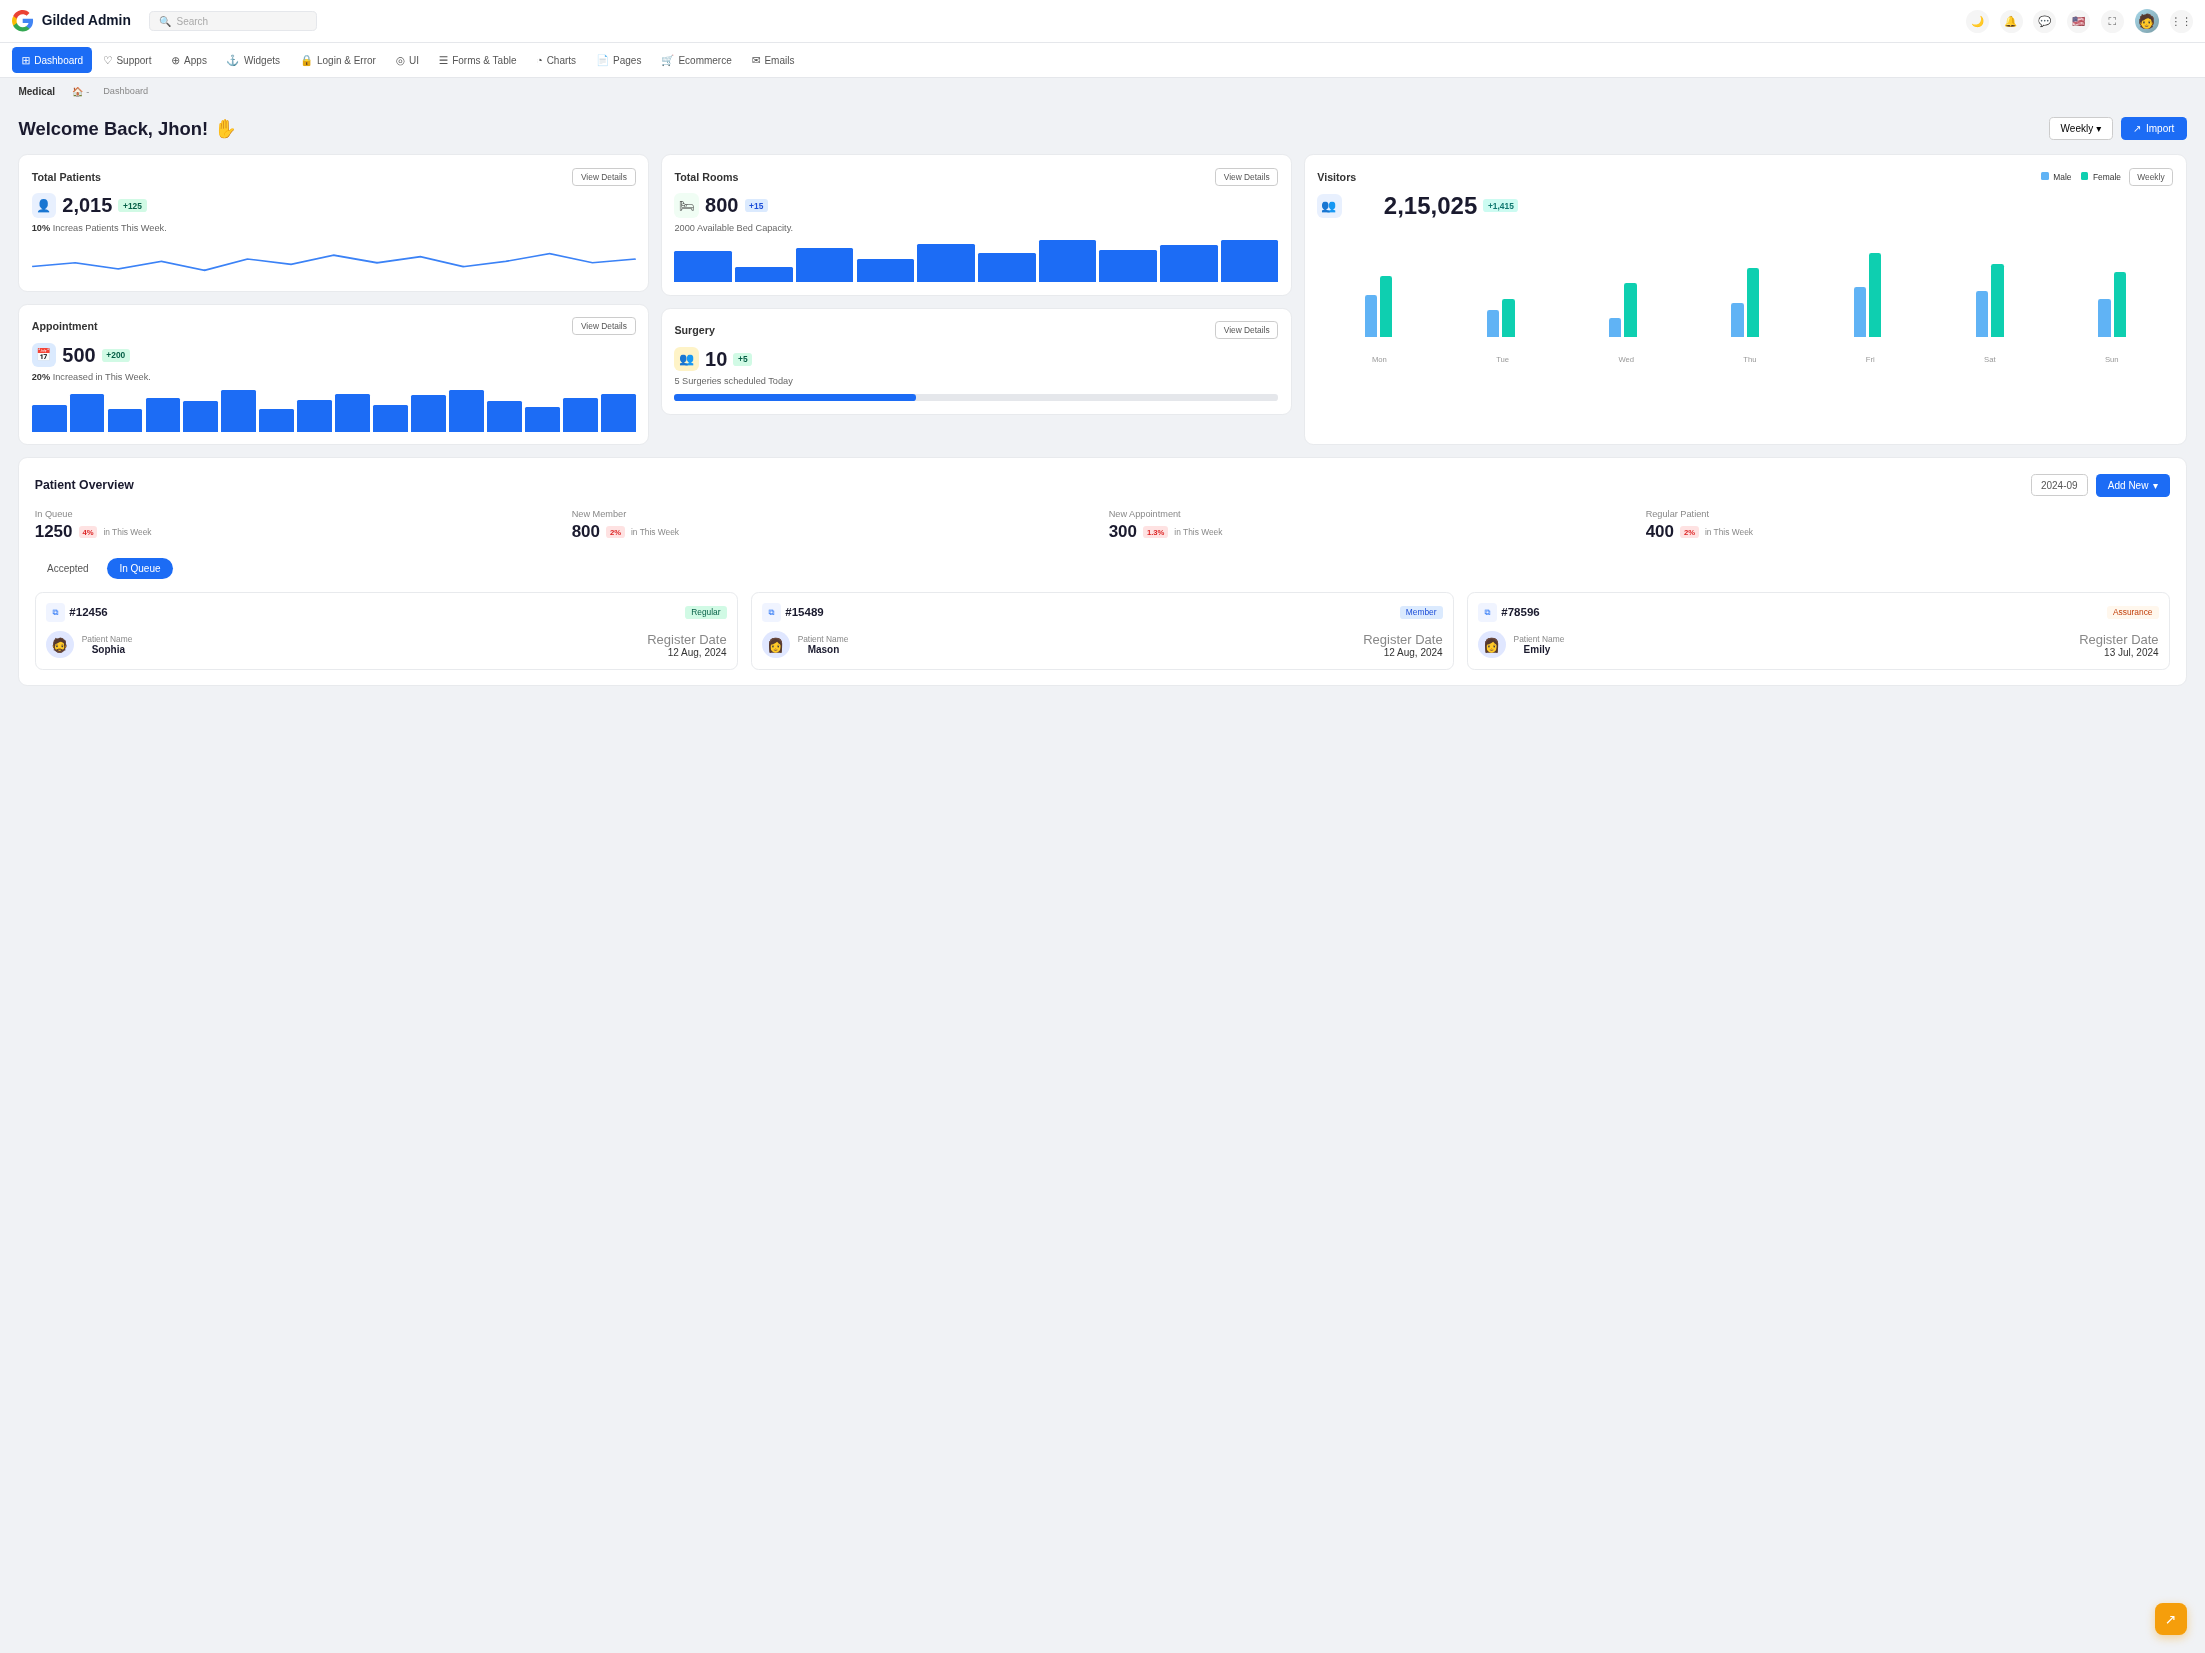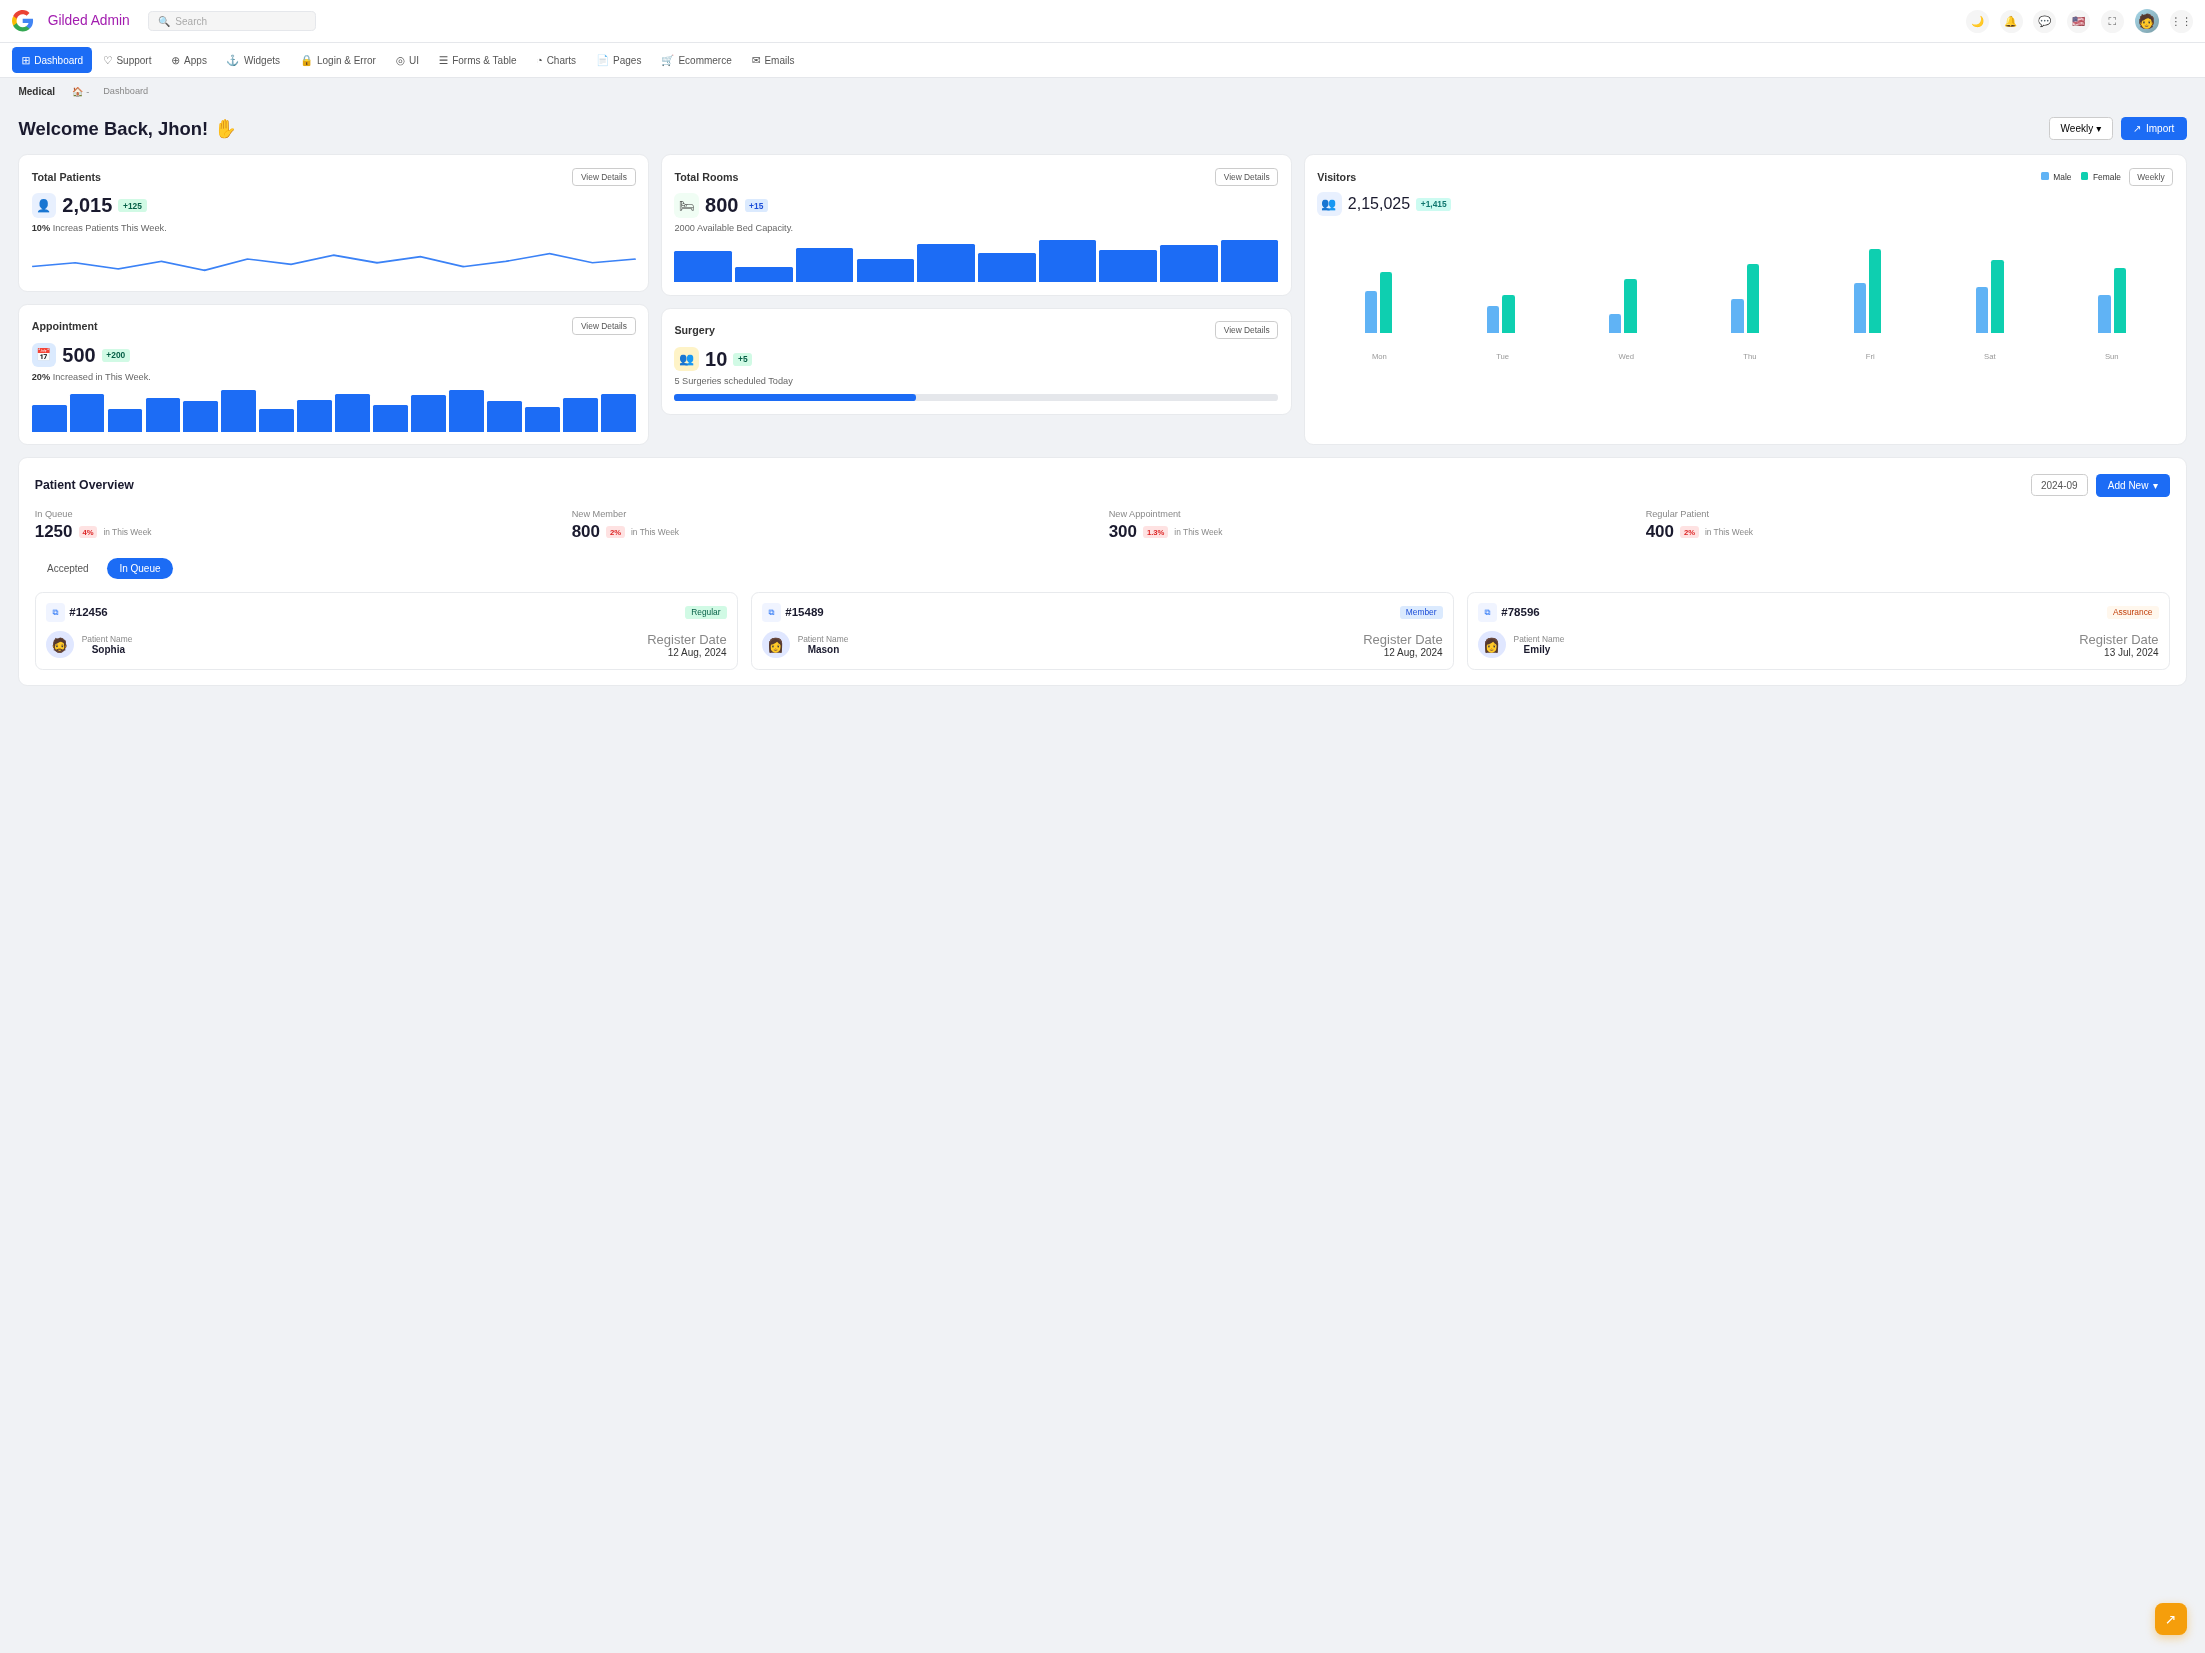--- a/index.html
+++ b/index.html
@@ -1,20 +1,20 @@
 <!DOCTYPE html>
 <html style="font-size:12.3px"><head>
   <meta charset="utf-8">
   <style>
     * { box-sizing: border-box; margin: 0; padding: 0; }
     body { font-family: 'Segoe UI', Arial, sans-serif; background: #f0f2f5; font-size: 10px; color: #333; }
 
     
     .navbar { background: #fff; display: flex; align-items: center; padding: 0 12.3px; height: 43px; border-bottom: 0.8px solid #e5e7eb; gap: 9.2px; }
-    .navbar-brand { display: flex; align-items: center; gap: 14px; font-weight: 400; font-size: 13.8px; color: #a21caf; margin-right: 9.2px; }
+    .navbar-brand { display: flex; align-items: center; gap: 8px; font-weight: 700; font-size: 13.8px; color: #0f172a; margin-right: 9.2px; }
     .g-logo { width: 21.4px; height: 21.4px; }
     .search-bar { display: flex; align-items: center; background: #f5f5f5; border: 0.8px solid #e5e7eb; border-radius: 4.6px; padding: 3.8px 9.2px; gap: 4.6px; flex: 0 0 168px; color: #999; font-size: 10px; }
     .navbar-right { margin-left: auto; display: flex; align-items: center; gap: 10.7px; }
     .navbar-icon { width: 23px; height: 23px; border-radius: 50%; background: #f5f5f5; display: flex; align-items: center; justify-content: center; cursor: pointer; font-size: 10.7px; color: #555; }
     .avatar { width: 24.5px; height: 24.5px; border-radius: 50%; background: linear-gradient(135deg, #a8d8ea, #7b9ea8); display: flex; align-items: center; justify-content: center; overflow: hidden; }
 
     
     .top-menu { background: #fff; display: flex; align-items: center; padding: 0 12.3px; height: 35px; border-bottom: 0.8px solid #e5e7eb; gap: 1.5px; }
     .menu-item { display: flex; align-items: center; gap: 3.8px; padding: 6.1px 9.2px; border-radius: 4.6px; cursor: pointer; font-size: 10px; color: #555; white-space: nowrap; }
     .menu-item.active { background: #1c6cf5; color: #fff; border-radius: 4.6px; }
@@ -56,21 +56,21 @@
     
     .bar-chart-mini { display: flex; align-items: flex-end; gap: 3.1px; height: 42px; }
     .bar { background: #1c6cf5; border-radius: 1.5px 1.5px 0 0; min-width: 6.1px; flex: 1; }
 
     
     .visitors-card { background: #fff; border-radius: 9.2px; padding: 12.3px; border: 0.8px solid #e8eaed; display: flex; flex-direction: column; }
     .visitors-header { display: flex; align-items: center; justify-content: space-between; margin-bottom: 6.1px; }
     .legend { display: flex; gap: 9.2px; font-size: 8.4px; }
     .legend-dot { width: 7.7px; height: 7.7px; border-radius: 1.5px; display: inline-block; margin-right: 2.3px; }
     .visitors-stat { display: flex; align-items: center; gap: 6.1px; margin-bottom: 9.2px; }
-    .visitors-num { font-size: 16px; font-weight: 400; color: #1a1a2e; }
+    .visitors-num { font-size: 24px; font-weight: 700; color: #1a1a2e; margin-left: 36px; }
     .badge-teal { background: #ccfbf1; color: #0f766e; border-radius: 3.1px; padding: 1.5px 4.6px; font-size: 8.4px; font-weight: 600; }
 
     
     .grouped-bar-chart { flex: 1; }
     .chart-bars { display: flex; align-items: flex-end; justify-content: space-around; height: 123px; padding-bottom: 15.3px; position: relative; }
     .bar-group { display: flex; gap: 3.1px; align-items: flex-end; flex-direction: row; }
     .bar-v { border-radius: 2.3px 2.3px 0 0; width: 12.3px; }
     .chart-labels { display: flex; justify-content: space-around; font-size: 7.7px; color: #999; margin-top: 3.1px; }
 
     

